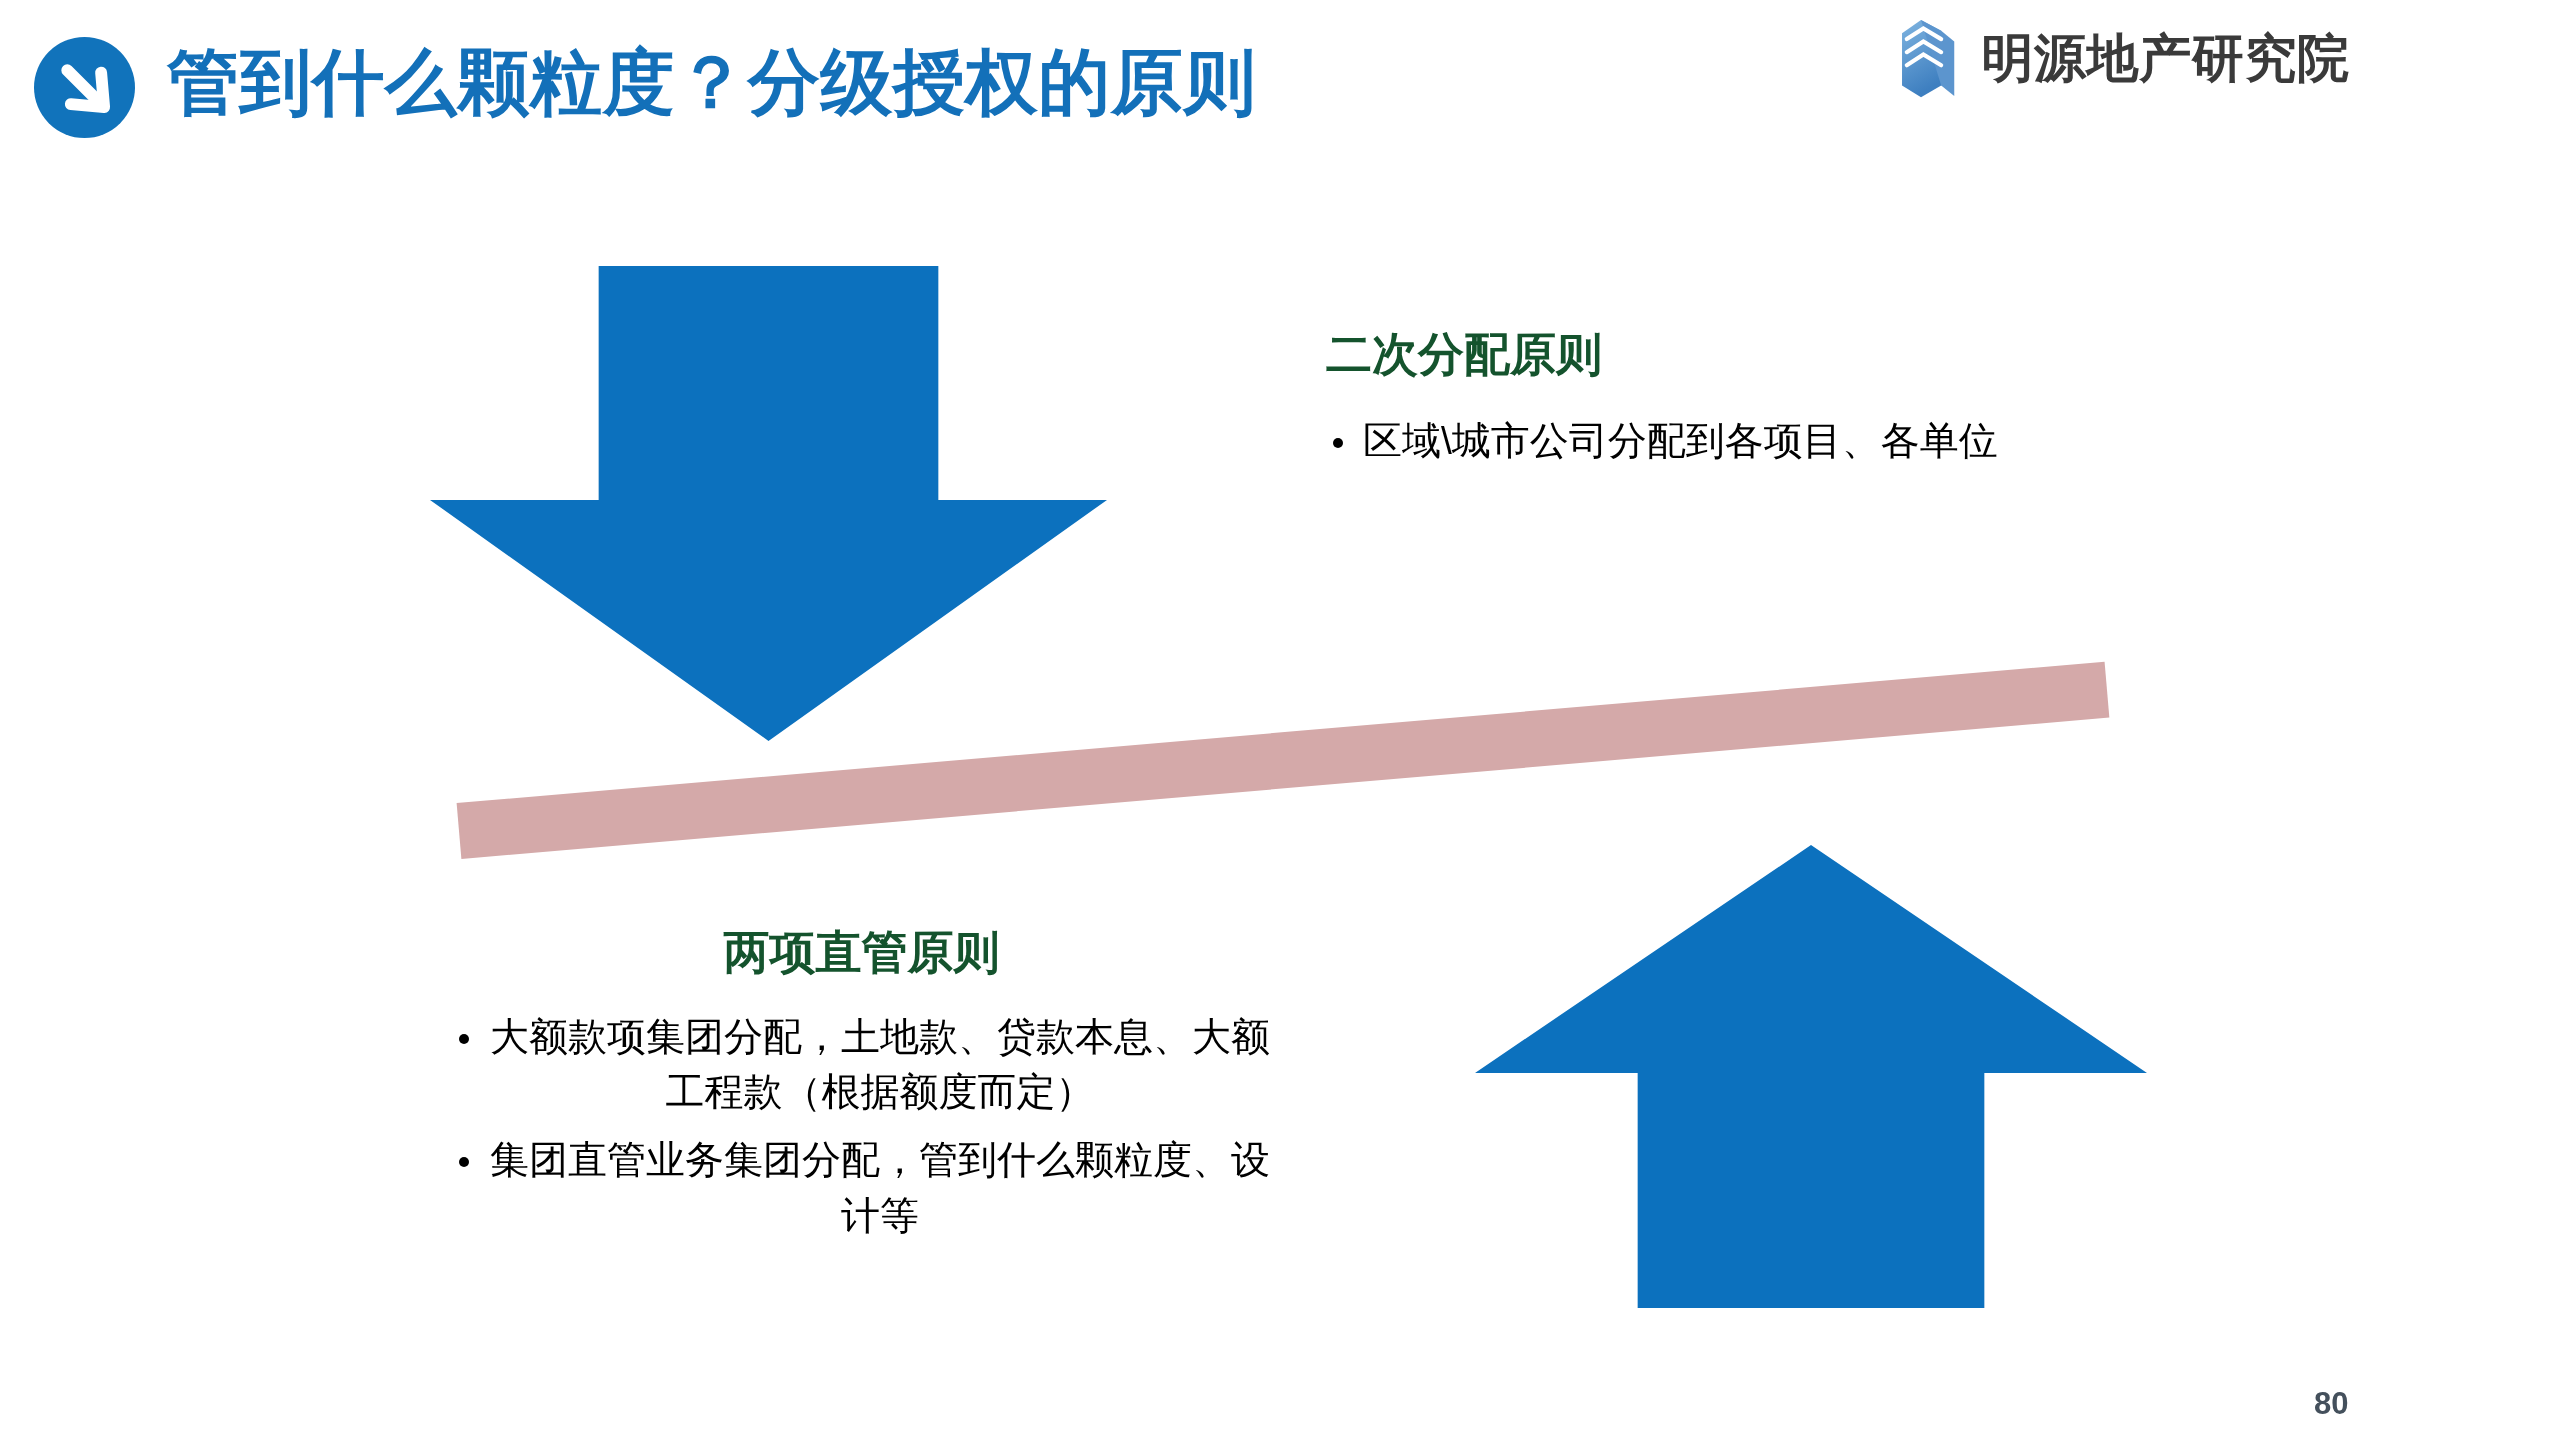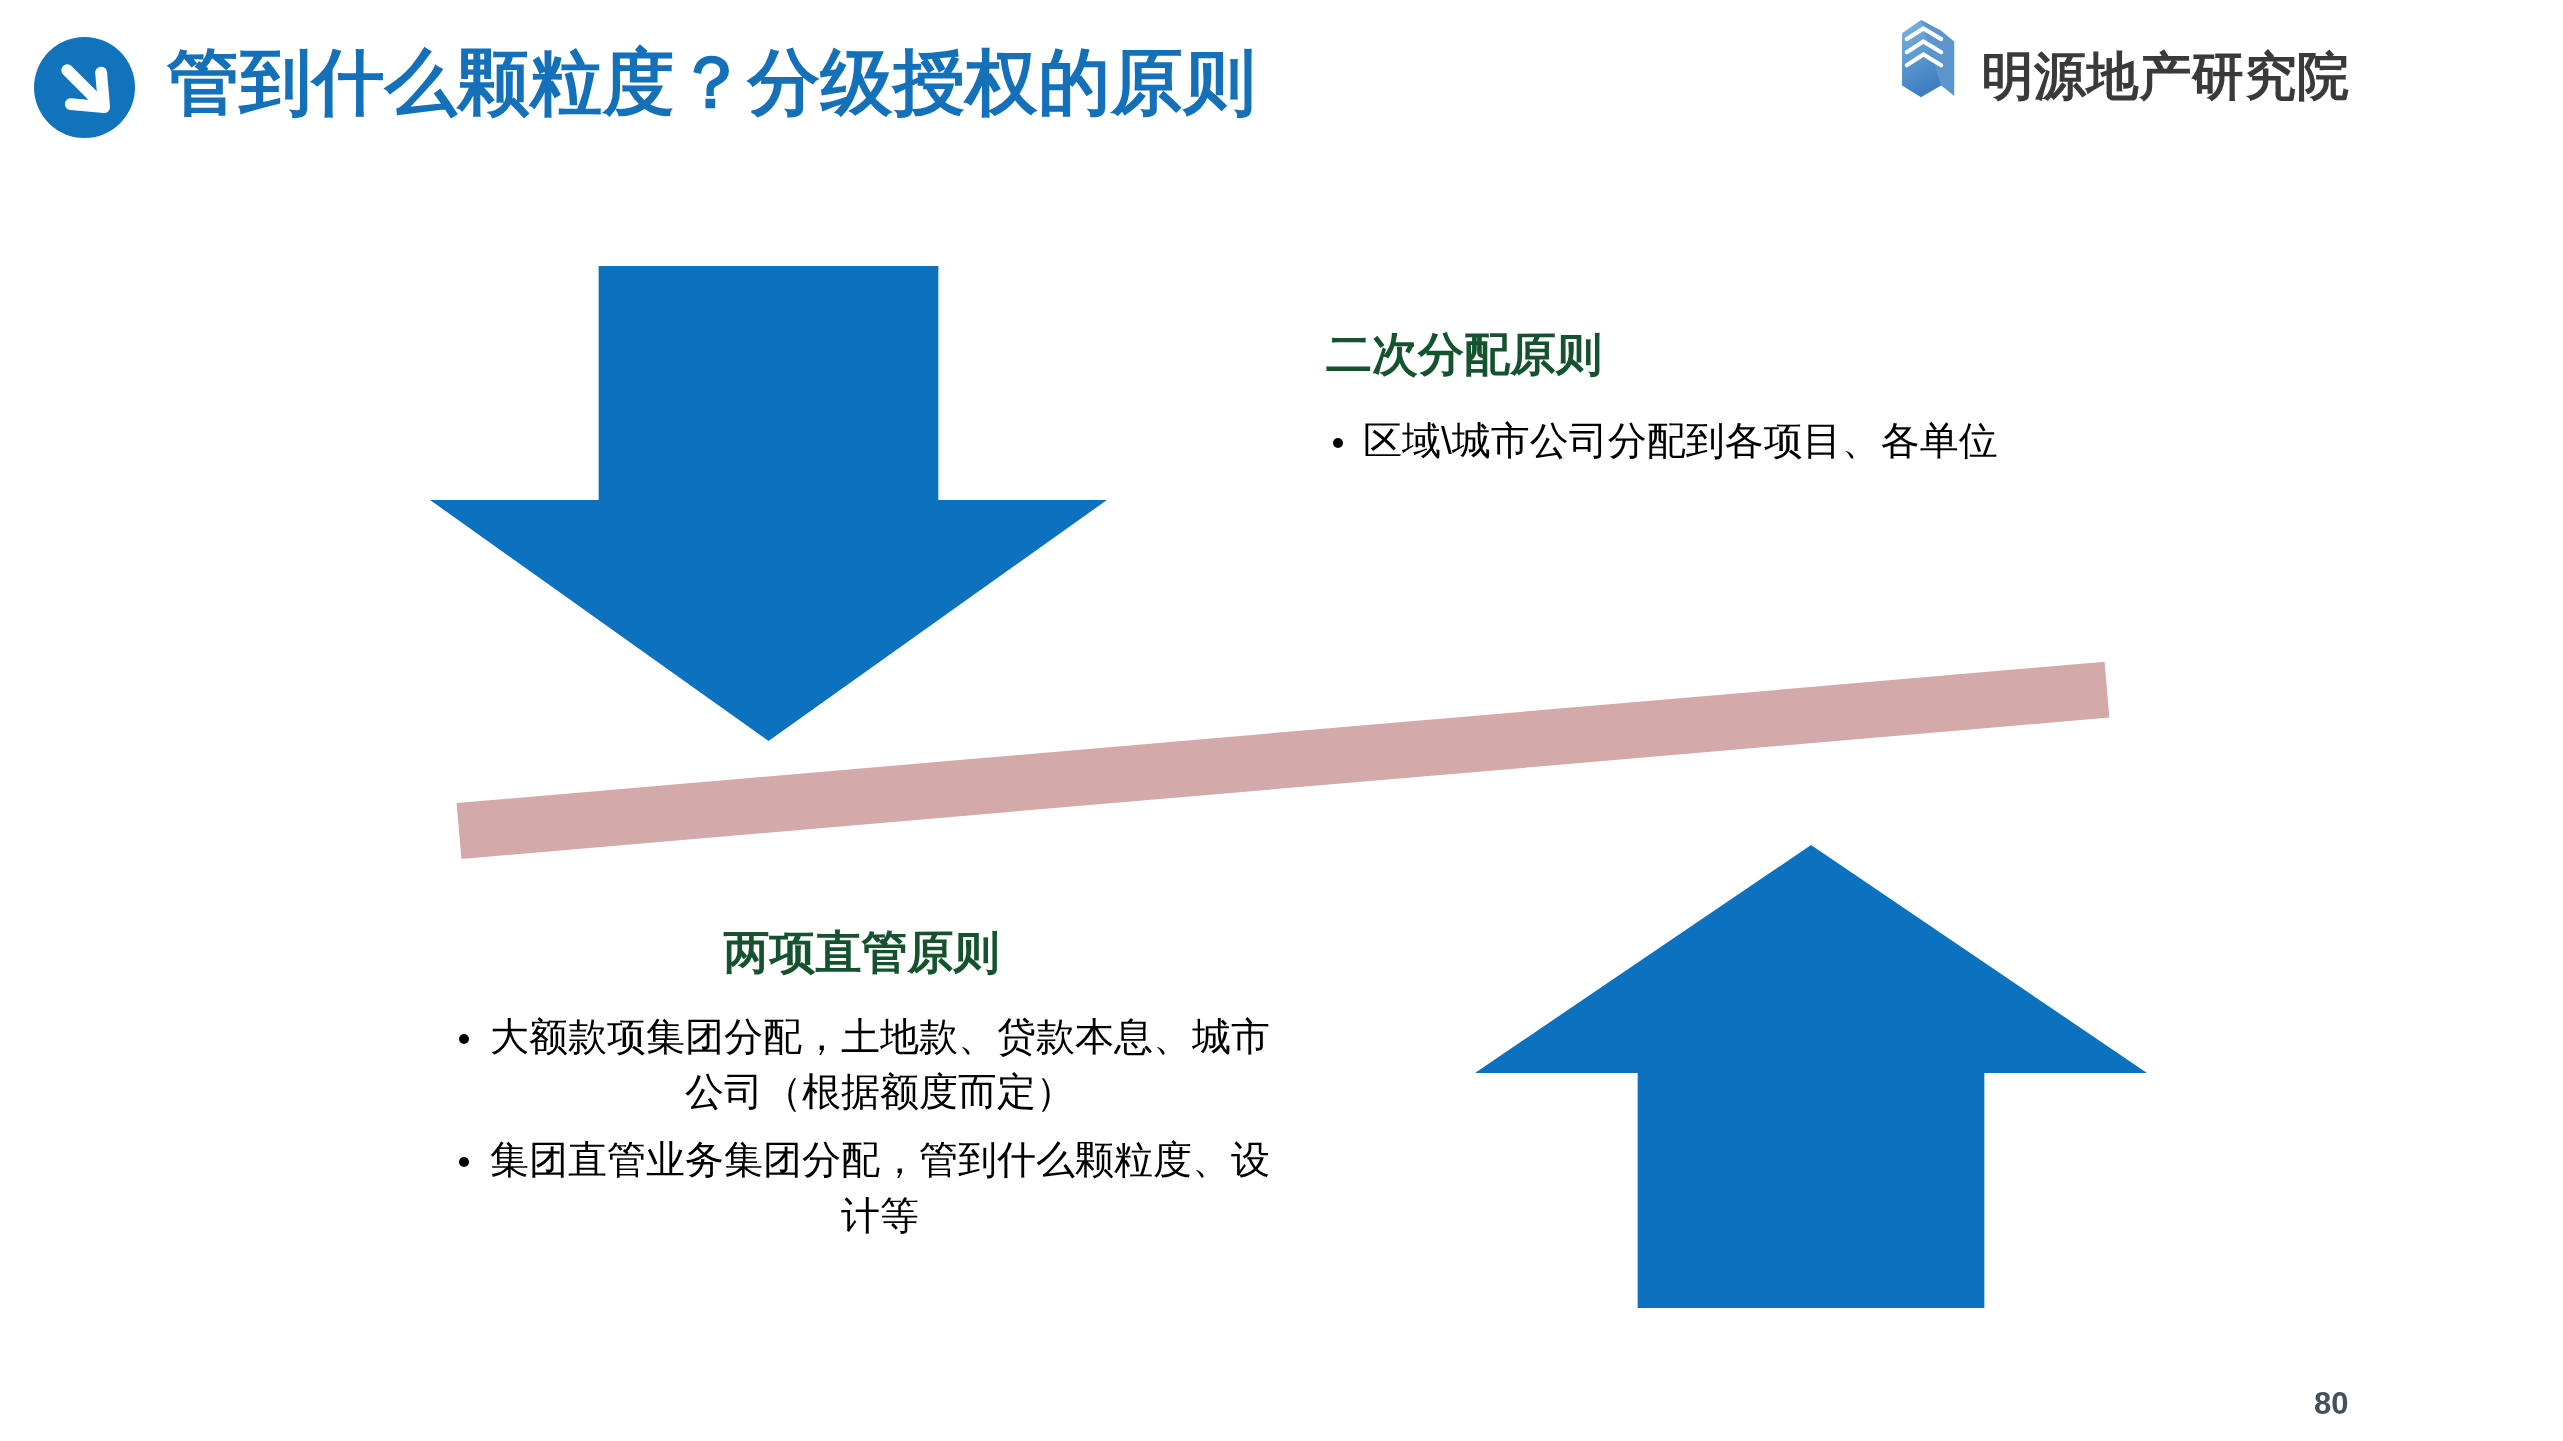--- a/index.html
+++ b/index.html
@@ -45,21 +45,21 @@
     line-height: 1.18;
     white-space: nowrap;
   }
 
   
   #brand-logo {
     position: absolute;
     right: 21.4px;
     top: 13px;
     display: flex;
-    align-items: flex-end;
+    align-items: center;
     gap: 4px;
   }
   #brand-mark {
     width: 93px;
     height: 89px;
     flex: 0 0 auto;
   }
   #brand-name {
     font-size: 52px;
     font-weight: bold;
@@ -203,21 +203,21 @@
   <div id="block-secondary">
     <div class="block-heading">二次分配原则</div>
     <ul class="bullet-list">
       <li class="bullet-item">区域\城市公司分配到各项目、各单位</li>
     </ul>
   </div>
 
   <div id="block-direct">
     <div class="block-heading">两项直管原则</div>
     <ul class="bullet-list">
-      <li class="bullet-item">大额款项集团分配，土地款、贷款本息、城市公司（根据额度而定）</li>
+      <li class="bullet-item">大额款项集团分配，土地款、贷款本息、大额工程款（根据额度而定）</li>
       <li class="bullet-item">集团直管业务集团分配，管到什么颗粒度、设计等</li>
     </ul>
   </div>
 
   <div id="page-number">80</div>
 
 </div>
 
 
 </body></html>

